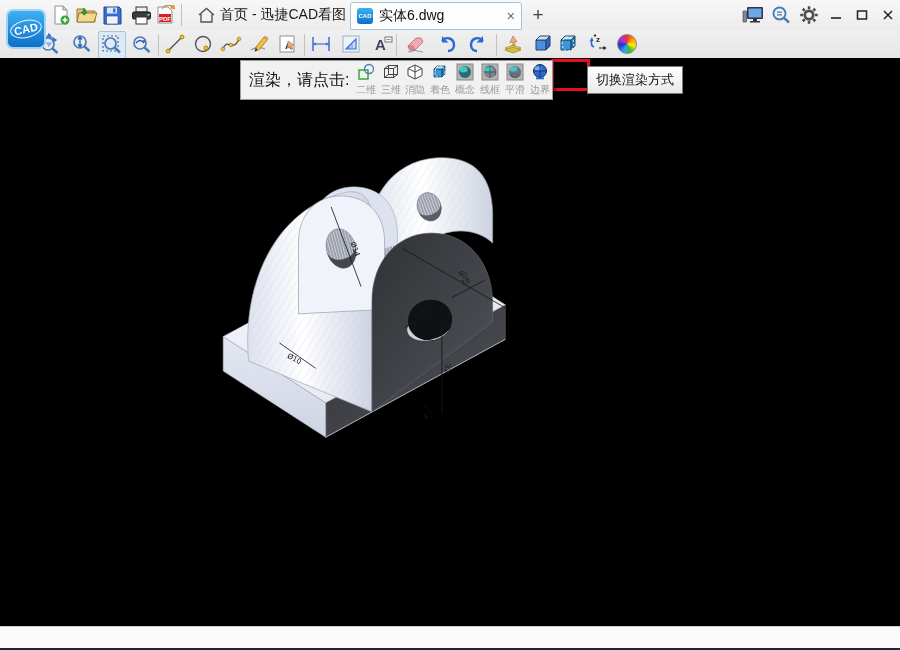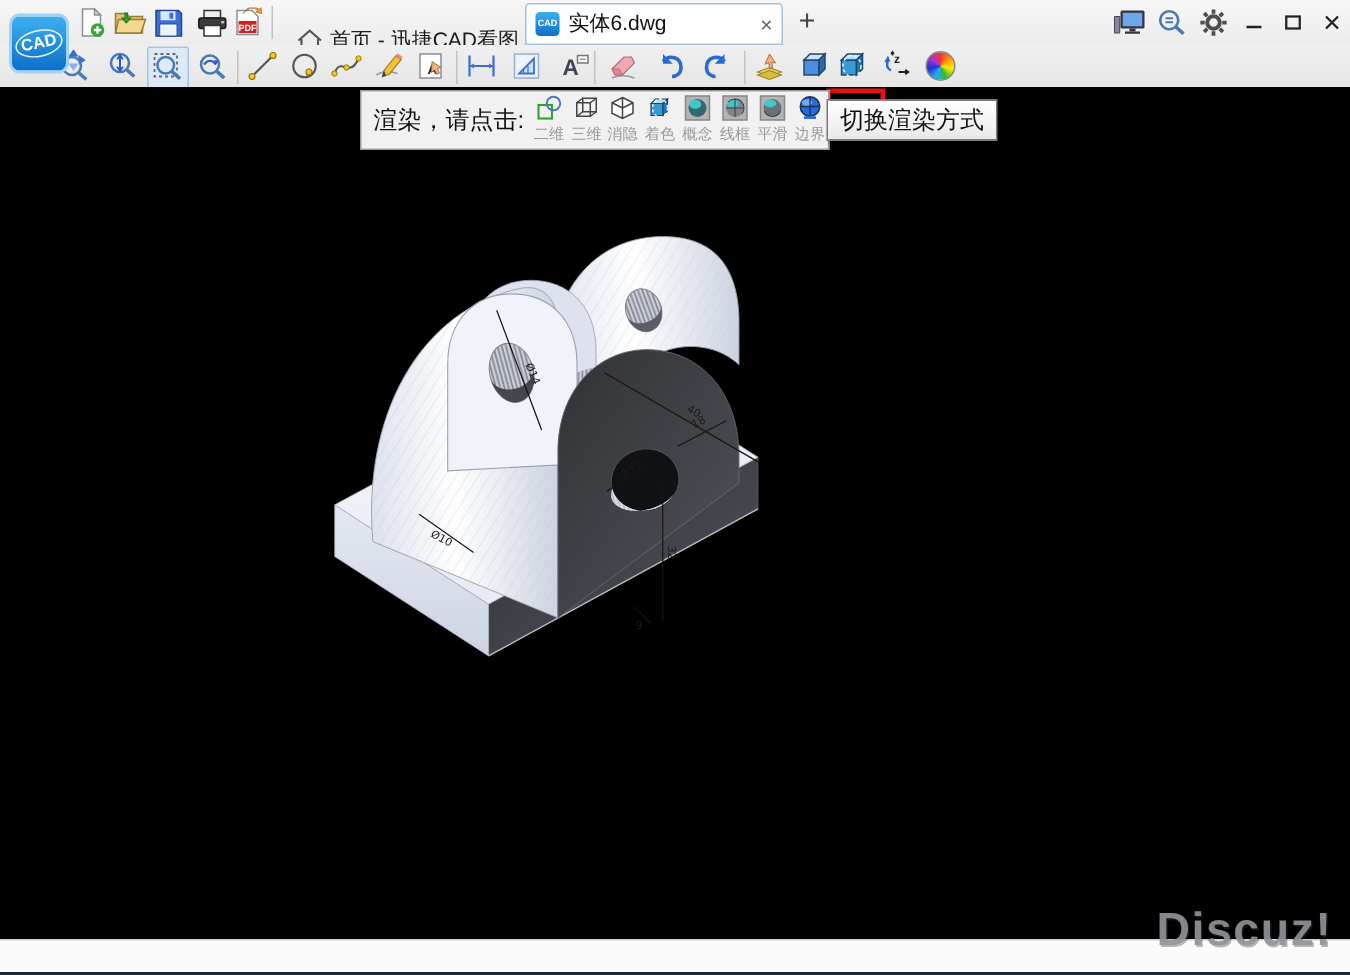--- a/index.html
+++ b/index.html
@@ -15,44 +15,44 @@
         background:linear-gradient(#3db0f0,#0e6fc8);border:2px solid #9fd4f5;z-index:5;
         display:flex;align-items:center;justify-content:center;}
   #logo .logo-txt{color:#fff;font-size:11px;font-weight:bold;border:1px solid #e8f4ff;
         border-radius:50%;padding:4px 3px;transform:rotate(-12deg);line-height:8px;}
   .qbtn,.tbtn{position:absolute;width:26px;height:26px;display:flex;align-items:center;
         justify-content:center;}
   .qbtn{top:2px;} .tbtn{top:1px;}
   .pressed{background:#dce9f7;border:1px solid #a8c4e0;border-radius:2px;}
   .vsep{position:absolute;top:4px;width:1px;height:22px;background:#c2c2c2;}
   .tab-home{position:absolute;left:192px;top:0;height:30px;display:flex;align-items:center;
-        gap:5px;color:#1a1a1a;font-size:14px;padding:12px 6px;}
+        gap:5px;color:#1a1a1a;font-size:14px;padding:0 6px;}
   .tab-file{position:absolute;left:350px;top:2px;width:172px;height:28px;background:#fdfdfd;
         border:1px solid #a6c2d8;border-radius:3px 3px 0 0;display:flex;align-items:center;
         gap:6px;font-size:14px;color:#111;padding:12px 6px;box-sizing:border-box;}
   .tab-file .close{margin-left:auto;color:#666;font-size:14px;cursor:default;}
   .cadmini{width:16px;height:16px;border-radius:3px;background:linear-gradient(#3db0f0,#0e6fc8);
         color:#fff;font-size:6px;font-weight:bold;display:flex;align-items:center;justify-content:center;}
   #newtab{position:absolute;left:527px;top:3px;width:22px;height:24px;color:#444;font-size:19px;
         display:flex;align-items:center;justify-content:center;}
   .winbtn{position:absolute;top:5px;width:24px;height:20px;display:flex;align-items:center;justify-content:center;}
   
   #canvas{position:absolute;left:0;top:58px;width:900px;height:568px;background:#000;}
   
   #render-popup{position:absolute;left:240px;top:60px;width:313px;height:40px;background:#f1f1f1;
         border:1px solid #9b9b9b;box-shadow:2px 2px 4px rgba(0,0,0,.55);z-index:20;
         display:flex;align-items:center;box-sizing:border-box;padding-left:8px;}
   #render-popup .plabel{font-size:16px;color:#111;white-space:nowrap;margin-right:4px;}
   .ritem{width:26px;display:flex;flex-direction:column;align-items:center;gap:1px;}
   .ritem .rlabel{font-size:11px;color:#9a9a9a;white-space:nowrap;transform:scale(.92);}
   .ricon{width:18px;height:18px;display:flex;align-items:center;justify-content:center;}
-  #render-tooltip{position:absolute;left:551px;top:66px;height:26px;padding:0 8px;
+  #render-tooltip{position:absolute;left:587px;top:66px;height:26px;padding:0 8px;
         background:linear-gradient(#ffffff,#e9e9e9);border:1px solid #7a7a7a;
         box-shadow:2px 2px 3px rgba(0,0,0,.5);display:flex;align-items:center;
-        font-size:16px;color:#111;z-index:21;white-space:nowrap;}
+        font-size:13px;color:#111;z-index:21;white-space:nowrap;}
   #redbox{position:absolute;left:551px;top:29px;width:33px;height:26px;border:3px solid #e31219;z-index:15;}
   
   #statusbar{position:absolute;left:0;top:626px;width:900px;height:24px;background:#fbfbfb;
         border-top:1px solid #d0d0d0;box-sizing:border-box;border-bottom:2px solid #1c2836;}
   #watermark{position:absolute;left:771px;top:602px;font-size:31px;font-weight:bold;
         color:#8f9296;opacity:.92;z-index:30;letter-spacing:1px;
         text-shadow:1px 1px 0 rgba(60,60,60,.4);}
   svg{display:block;}
 </style>
 </head>
@@ -492,20 +492,19 @@
           <path d="M2.5,8 h13 M9,1.5 v13" stroke="#16325e" stroke-width=".9"></path>
           <rect x="5" y="14.5" width="8" height="1.8" fill="#2a6ad4"></rect>
         </svg>
         </span>
       <span class="rlabel">边界</span>
     </div>
   </div>
 
   <div id="render-tooltip">切换渲染方式</div>
 
-  <div id="watermark">Discuz!</div>
 
   <div id="statusbar">
     
     
   </div>
 
 </div>
 
 </body></html>

